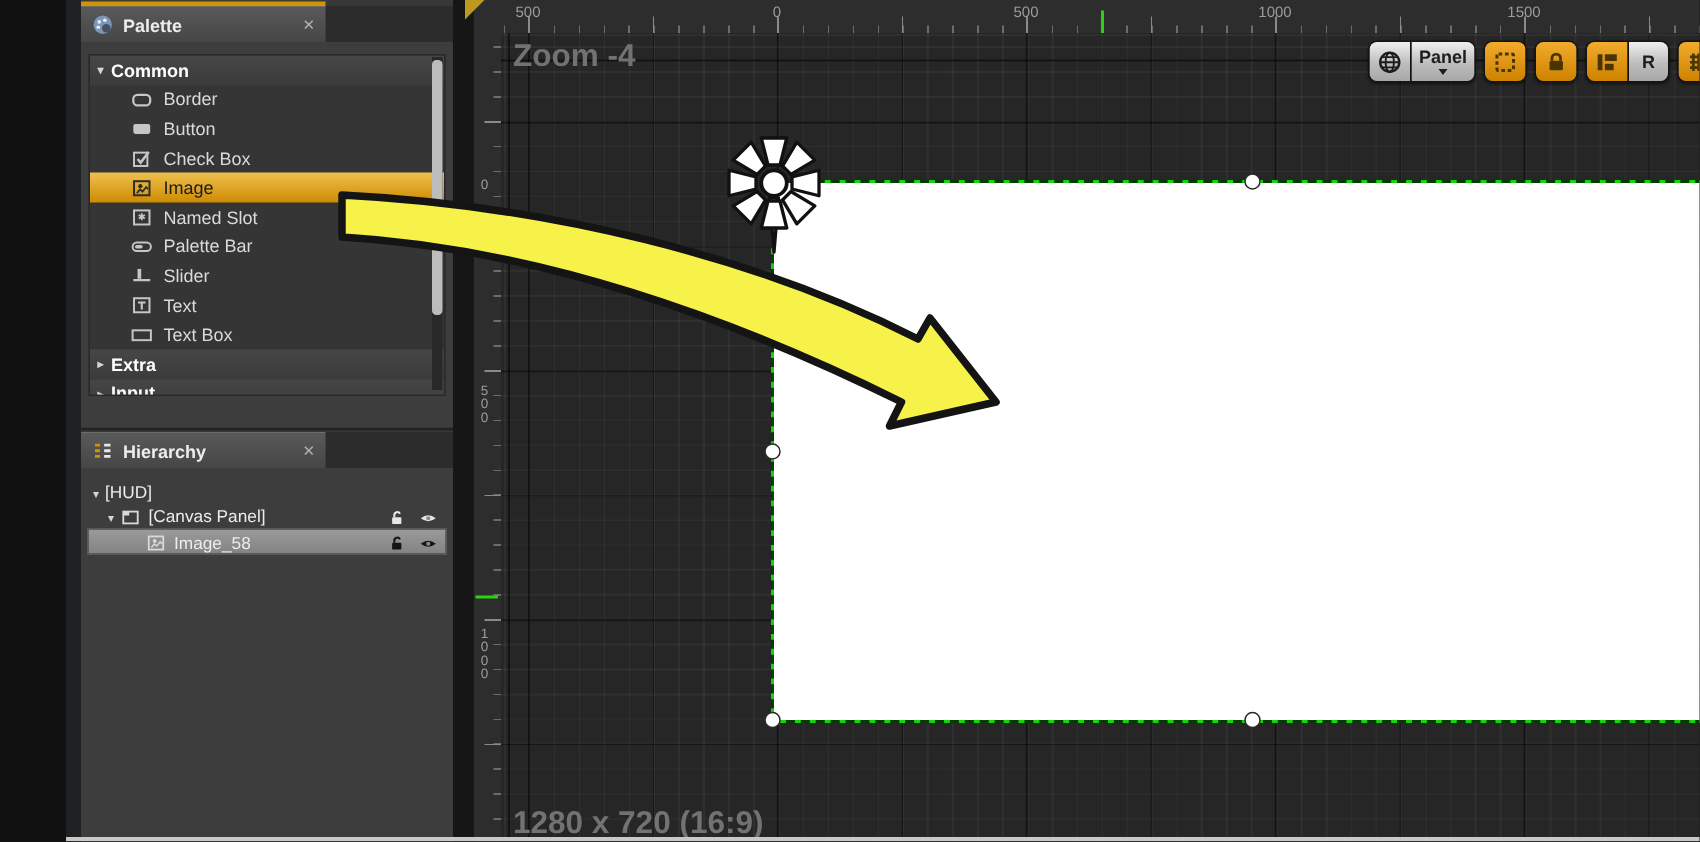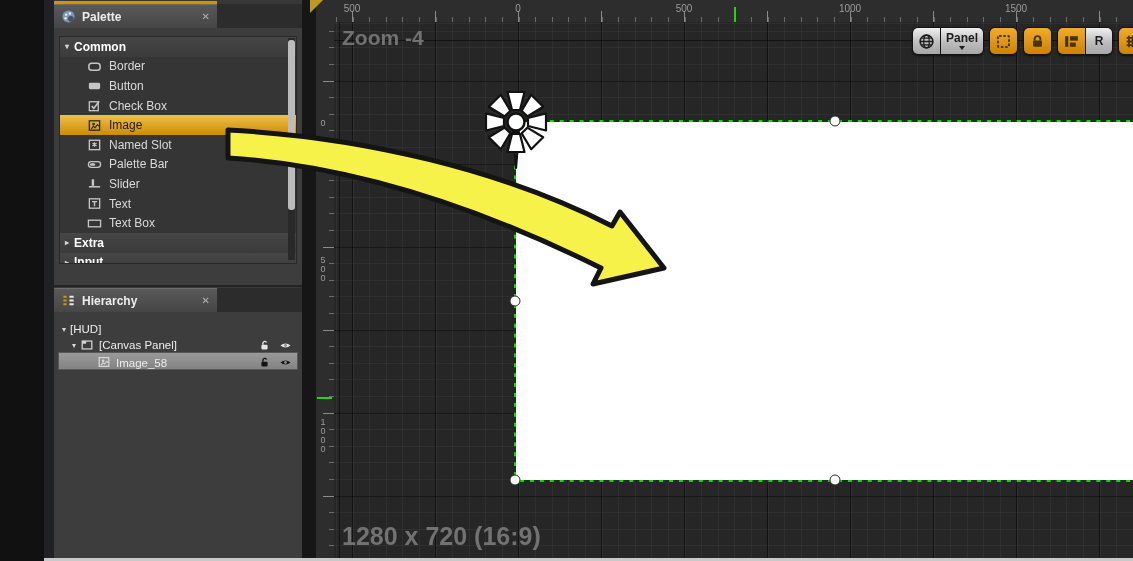--- a/index.html
+++ b/index.html
@@ -85,21 +85,21 @@
 
   .viewport{position:absolute;left:290px;top:22px;width:843px;height:539px;overflow:hidden;
     background-color:#262626;
     background-image:
       repeating-linear-gradient(90deg,rgba(0,0,0,.5) 0 1px,transparent 1px 83px),
       repeating-linear-gradient(0deg,rgba(0,0,0,.5) 0 1px,transparent 1px 83px),
       repeating-linear-gradient(90deg,rgba(255,255,255,.045) 0 1px,transparent 1px 16.6px),
       repeating-linear-gradient(0deg,rgba(255,255,255,.045) 0 1px,transparent 1px 16.6px);
     background-position:18px 19px,18px 19px,2px 2px,2px 2px;}
   .zoom-label{position:absolute;left:8px;top:4px;font-size:21px;font-weight:bold;color:#727272;}
-  .res-label{position:absolute;left:8px;bottom:10px;font-size:25px;font-weight:bold;color:#727272;}
+  .res-label{position:absolute;left:8px;bottom:0;font-size:21px;font-weight:bold;color:#727272;}
   .watermark{position:absolute;right:2px;bottom:4px;font-size:46px;font-weight:bold;color:#4f4f4f;}
 
   .widget{position:absolute;left:180px;top:98px;width:638px;height:358px;background:#fff;
           border:2px solid #14d40a;z-index:5;}
   .widget::after{content:"";position:absolute;inset:-2px;border:2px dashed rgba(0,0,0,.72);pointer-events:none;}
   .handle{position:absolute;width:9px;height:9px;background:#fff;border:1px solid #2a2a2a;
           border-radius:50%;transform:translate(-50%,-50%);z-index:6;}
   .h-tm{left:50%;top:-1px}.h-tr{left:100%;top:-1px}.h-lm{left:-1px;top:50%}.h-rm{left:100%;top:50%}
   .h-bl{left:-1px;top:100%}.h-bm{left:50%;top:100%}.h-br{left:100%;top:100%}
 

